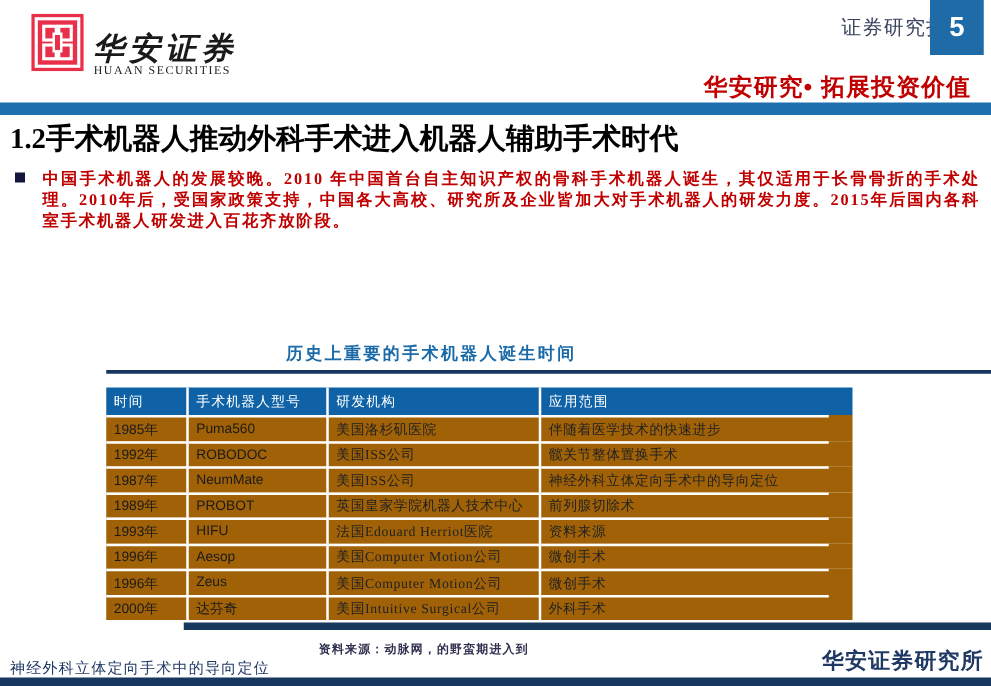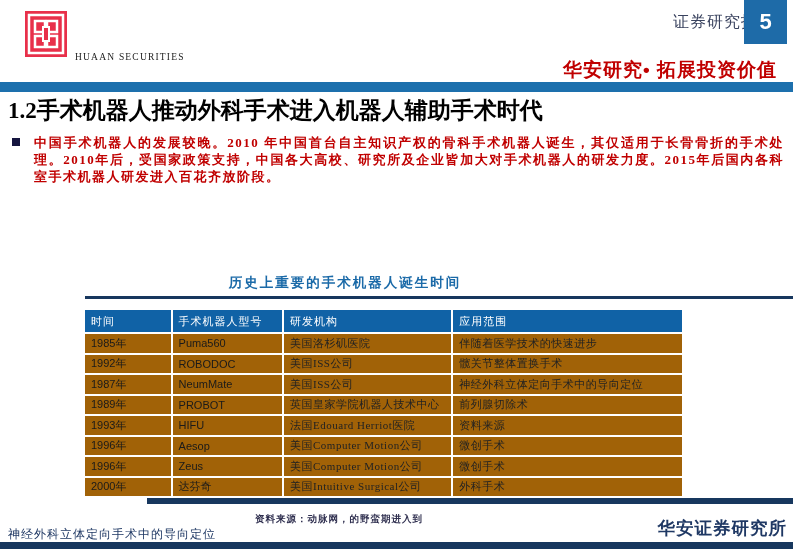--- a/index.html
+++ b/index.html
@@ -58,21 +58,21 @@
   }
   .table-topline { position:absolute; left:85px; top:296px; width:708px; height:3px; background:#17375E; }
   .robot-table { position:absolute; left:85px; top:310px; width:597px; font-size:11px; }
   .tr { display:flex; }
   .tr.head { background:#1062A6; color:#fff; height:22px; }
   .tr.head .td { display:flex; align-items:center; font-family:"Liberation Serif", serif; letter-spacing:1px; }
   .tr.body-row { background:#a16207; height:20.5px; color:#1a1a1a; }
   .tr.body-row .td { display:flex; align-items:center; border-top:2px solid #fff; }
   .td { padding-left:6px; overflow:hidden; white-space:nowrap; }
   .td:not(:last-child) { border-right:2px solid #fff; }
-  .c0 { width:88px; } .c1 { width:112px; } .c2 { width:170px; } .c3 { width:230px; }
+  .c0 { width:66px; } .c1 { width:112px; } .c2 { width:170px; } .c3 { width:230px; }
   .body-row .c2, .body-row .c3 { font-family:"Liberation Serif", serif; color:#222; letter-spacing:0.5px; }
   .table-bottomline { position:absolute; left:147px; top:498px; width:646px; height:6px; background:#17375E; }
   .source-line {
     position:absolute; left:255px; top:513px; font-family:"Liberation Serif", serif;
     font-weight:bold; font-size:9.5px; color:#2F2F4F; letter-spacing:1px;
   }
   
   .disclaimer {
     position:absolute; left:8px; top:526px; font-size:12px; color:#1F3864;
     font-family:"Liberation Serif", serif; letter-spacing:1px;
@@ -90,20 +90,21 @@
 
   <svg class="seal" viewBox="0 0 42 46">
     <rect x="0" y="0" width="42" height="46" fill="#E8304A"></rect>
     <rect x="4" y="4" width="34" height="38" fill="none" stroke="#fff" stroke-width="2.5"></rect>
     <rect x="10" y="10" width="10" height="11" fill="none" stroke="#fff" stroke-width="2.5"></rect>
     <rect x="22" y="10" width="10" height="11" fill="none" stroke="#fff" stroke-width="2.5"></rect>
     <rect x="10" y="25" width="10" height="11" fill="none" stroke="#fff" stroke-width="2.5"></rect>
     <rect x="22" y="25" width="10" height="11" fill="none" stroke="#fff" stroke-width="2.5"></rect>
     <rect x="18" y="16" width="6" height="14" fill="#E8304A" stroke="#fff" stroke-width="2"></rect>
   </svg>
+  <div class="logo-cn">华安证券</div>
   <div class="logo-en">HUAAN SECURITIES</div>
   <div class="report-type">证券研究报告</div>
   <div class="page-num-box">5</div>
   <div class="slogan">华安研究• 拓展投资价值</div>
   <div class="top-bar"></div>
 
   <div class="page-title">1.2手术机器人推动外科手术进入机器人辅助手术时代</div>
 
   <div class="bullets">
     <div class="bullet">

